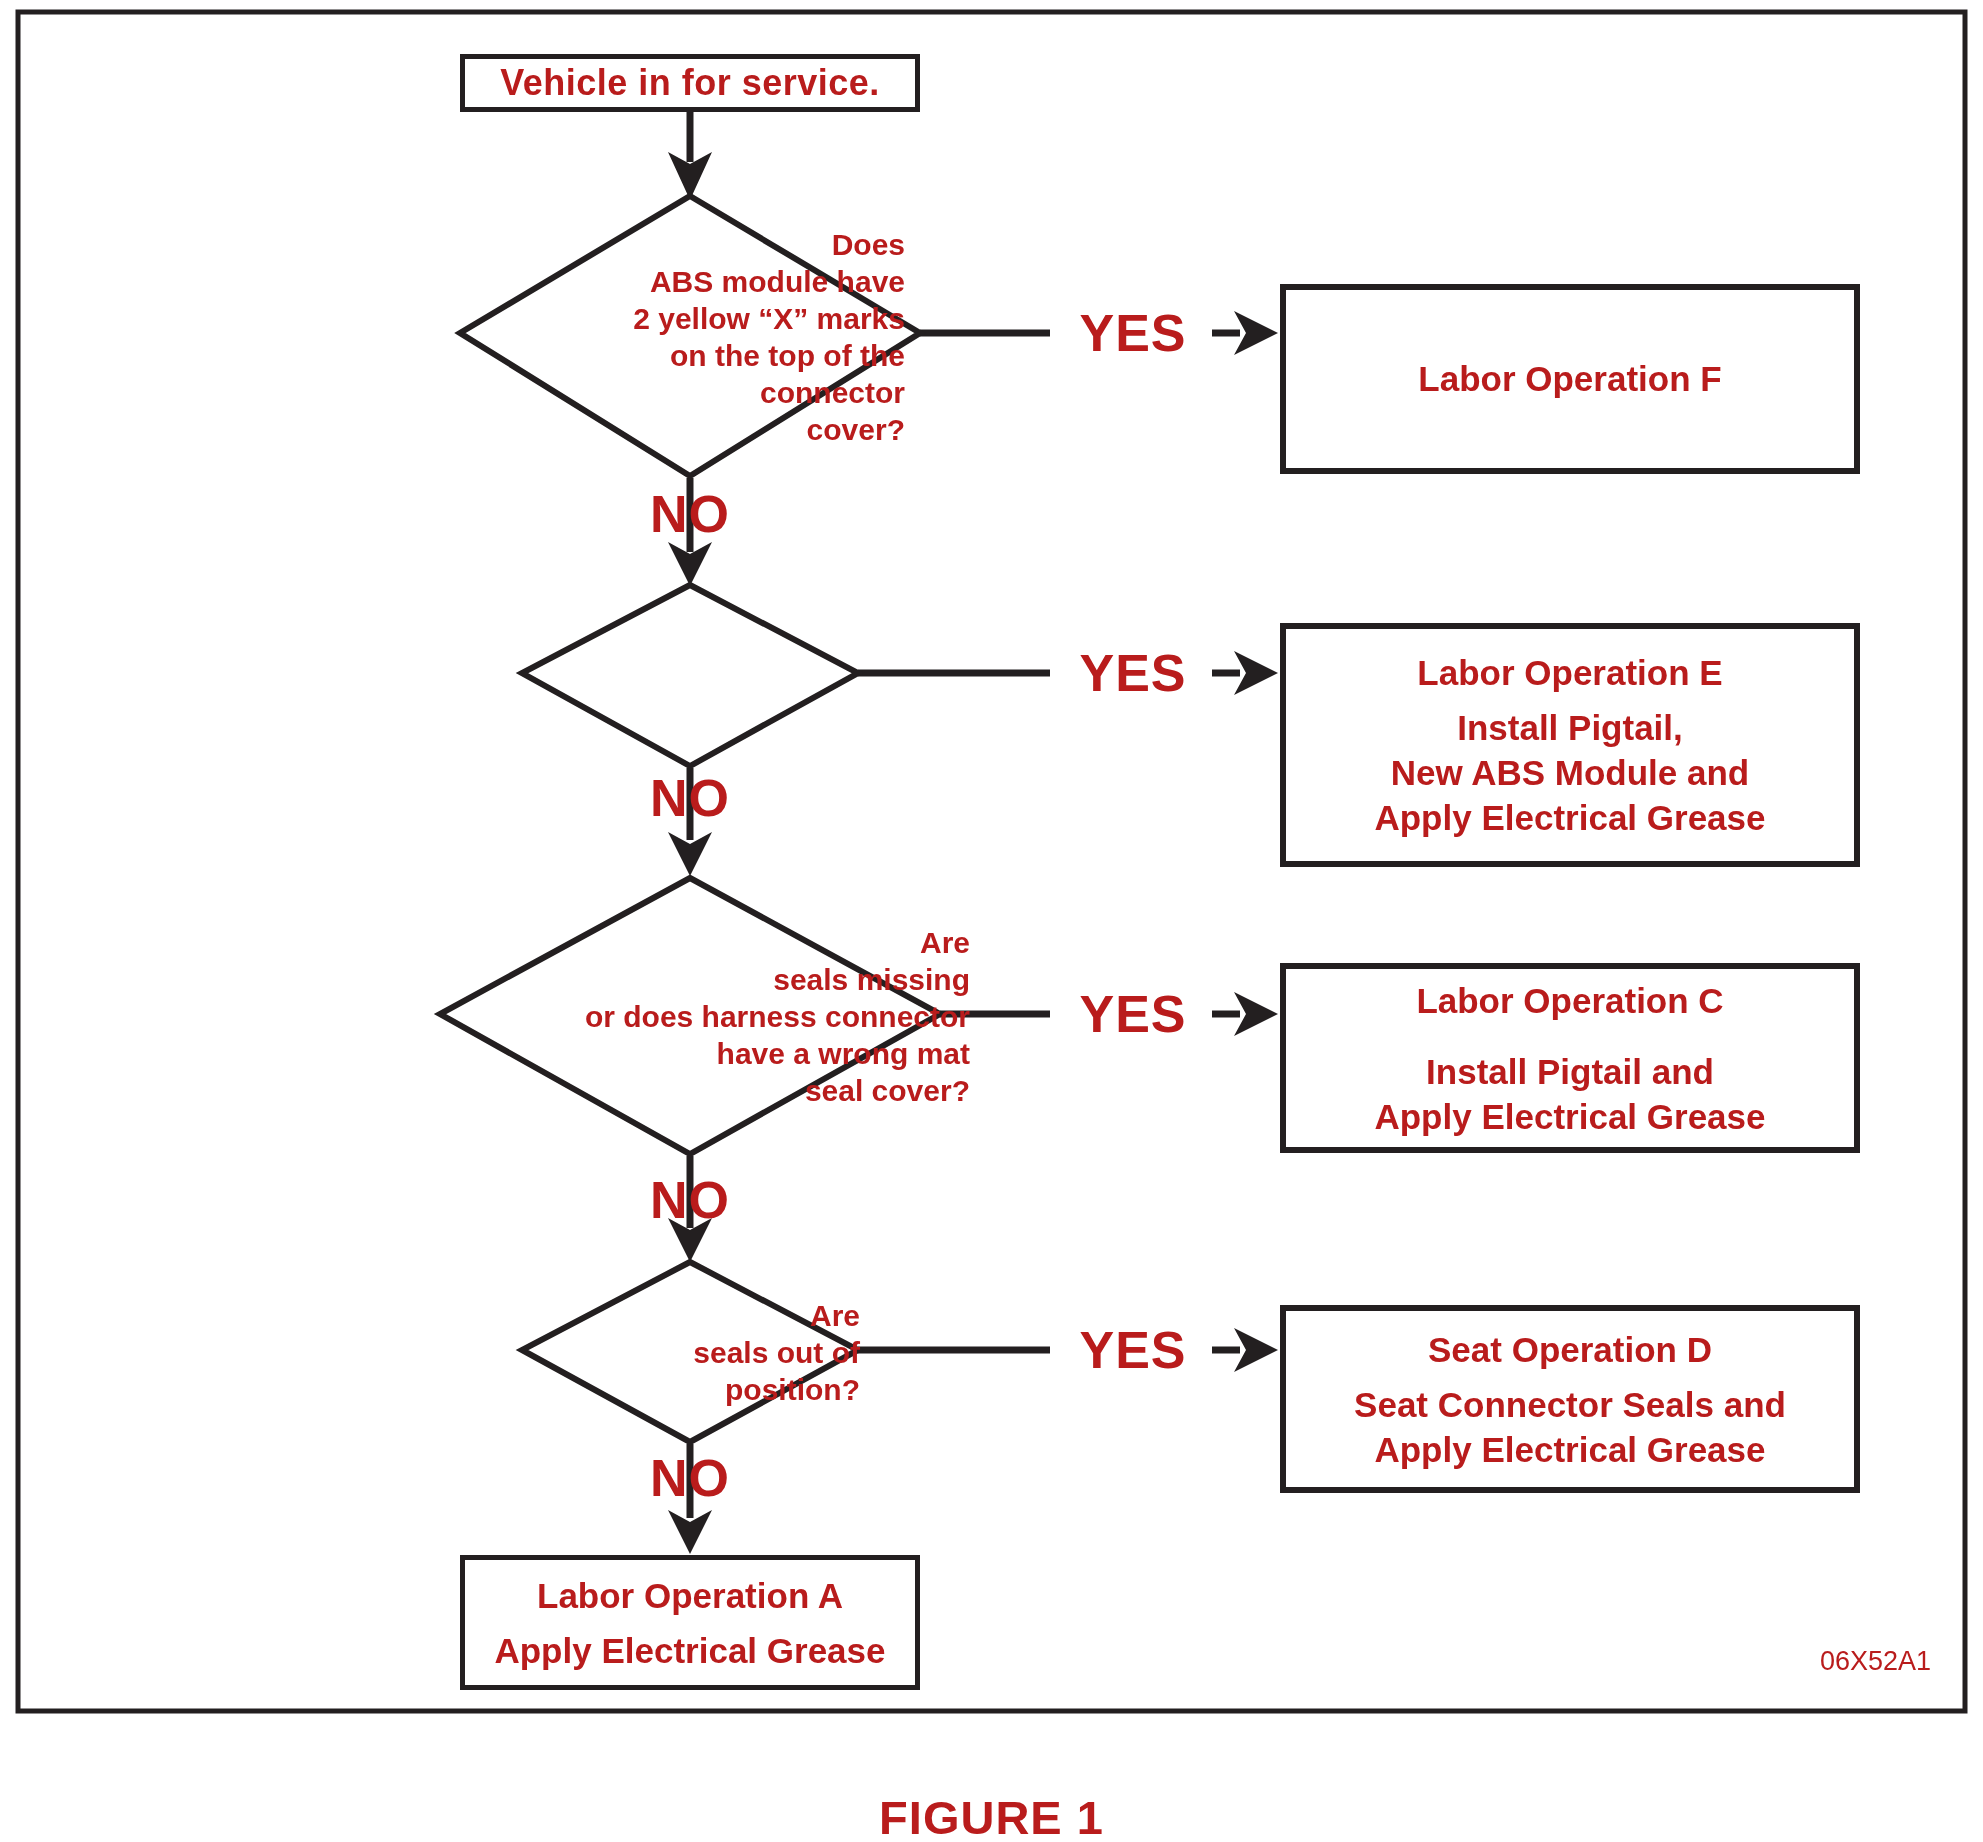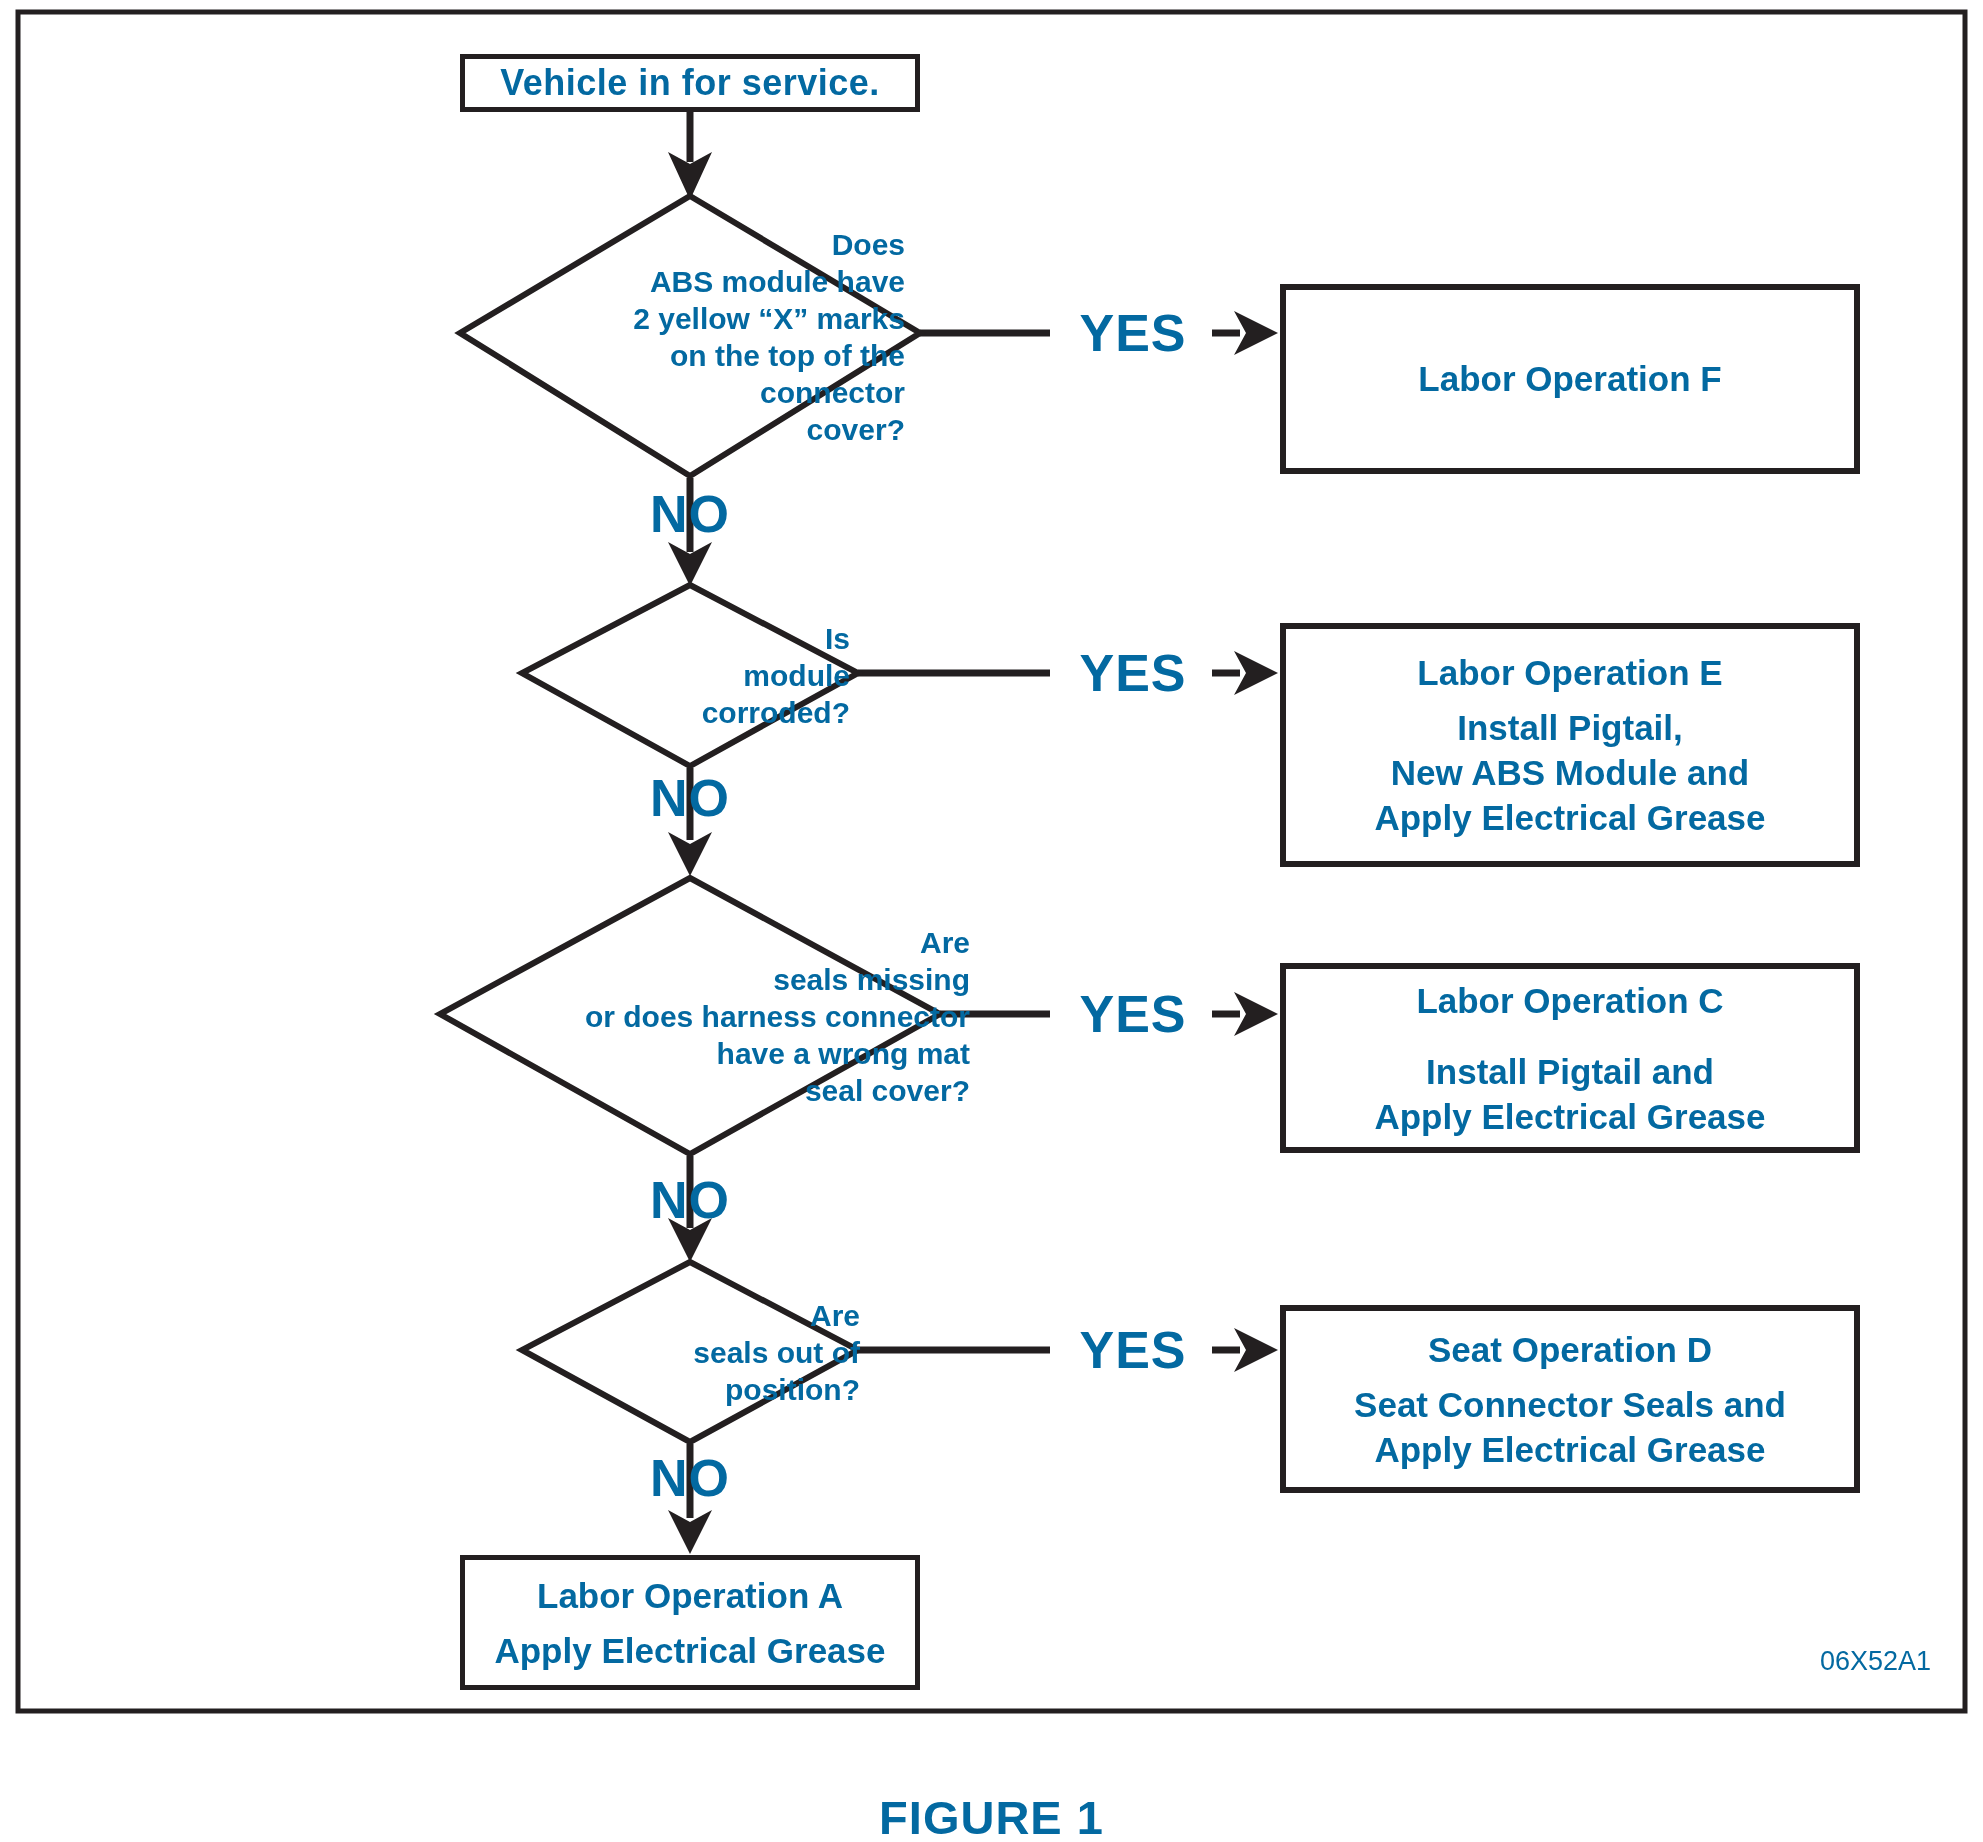--- a/index.html
+++ b/index.html
@@ -2,21 +2,21 @@
 <html><head>
 <meta charset="utf-8">
 <style>
   html, body { margin: 0; padding: 0; background: #ffffff; }
   .canvas {
     position: relative;
     width: 1983px;
     height: 1842px;
     background: #ffffff;
     font-family: "Liberation Sans", sans-serif;
-    color: #0369a1;
+    color: #b91c1c;
     overflow: hidden;
   }
   .shape-layer { position: absolute; left: 0; top: 0; }
 
   
   .rect-node {
     position: absolute;
     box-sizing: border-box;
     border: 6px solid #231f20;
     background: #ffffff;
@@ -144,23 +144,20 @@
   <div class="rect-node" id="start-box">
     <div class="start-label">Vehicle in for service.</div>
   </div>
 
   <div class="diamond-text" id="dt1">Does
 ABS module have
 2 yellow “X” marks
 on the top of the
 connector
 cover?</div>
-  <div class="diamond-text" id="dt2">Is
-module
-corroded?</div>
   <div class="diamond-text" id="dt3">Are
 seals missing
 or does harness connector
 have a wrong mat
 seal cover?</div>
   <div class="diamond-text" id="dt4">Are
 seals out of
 position?</div>
 
   <div class="branch-label" id="yes1">YES</div>

